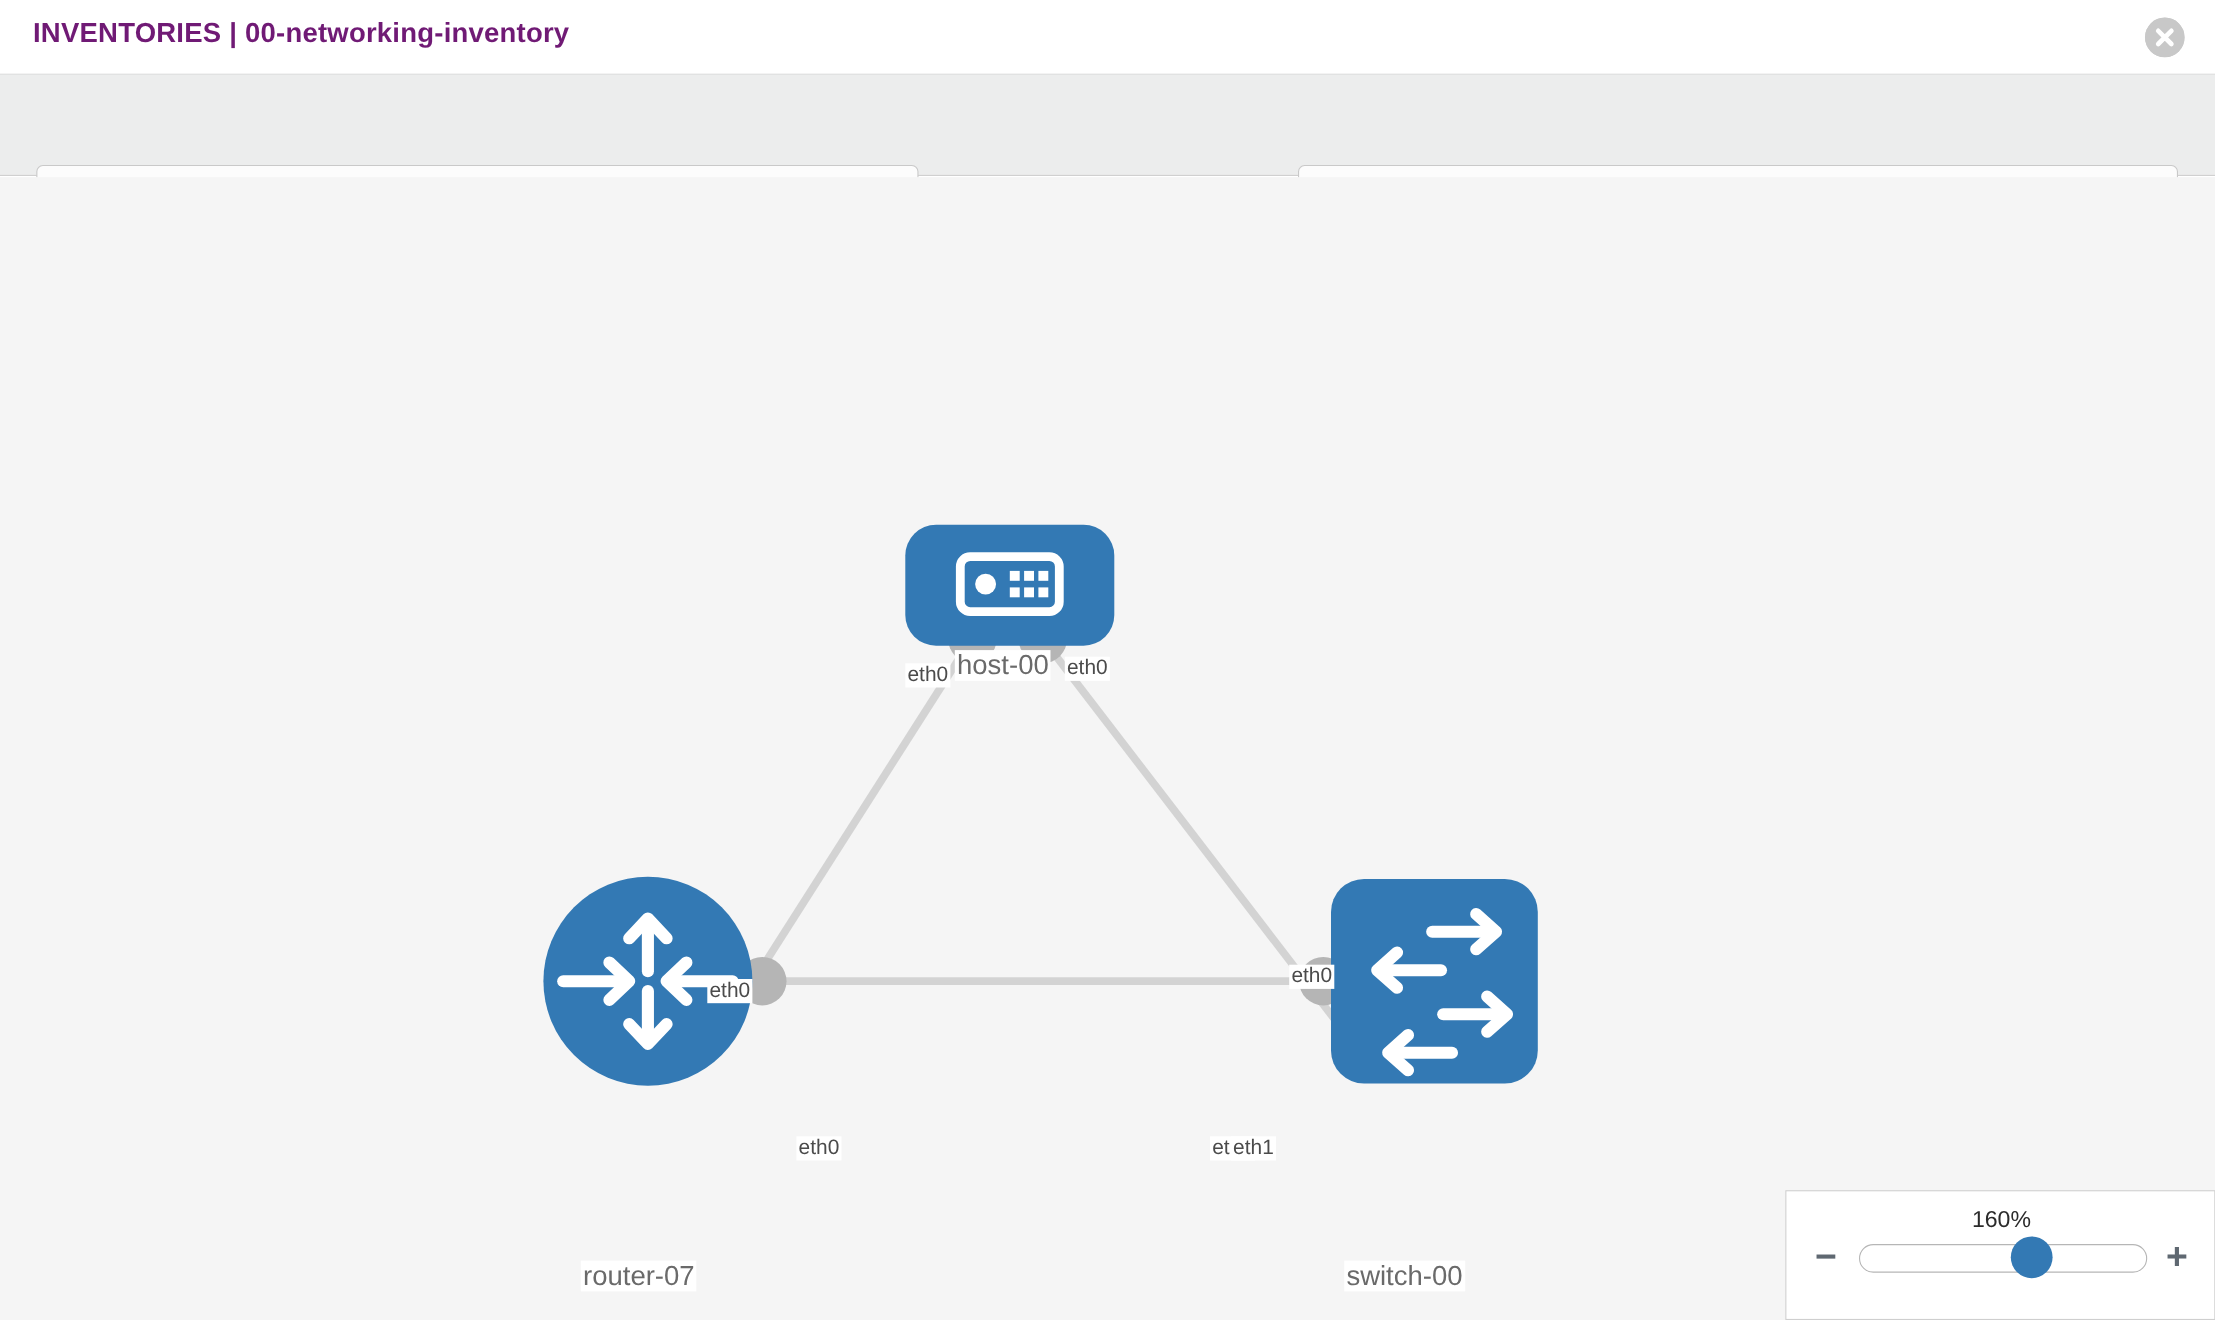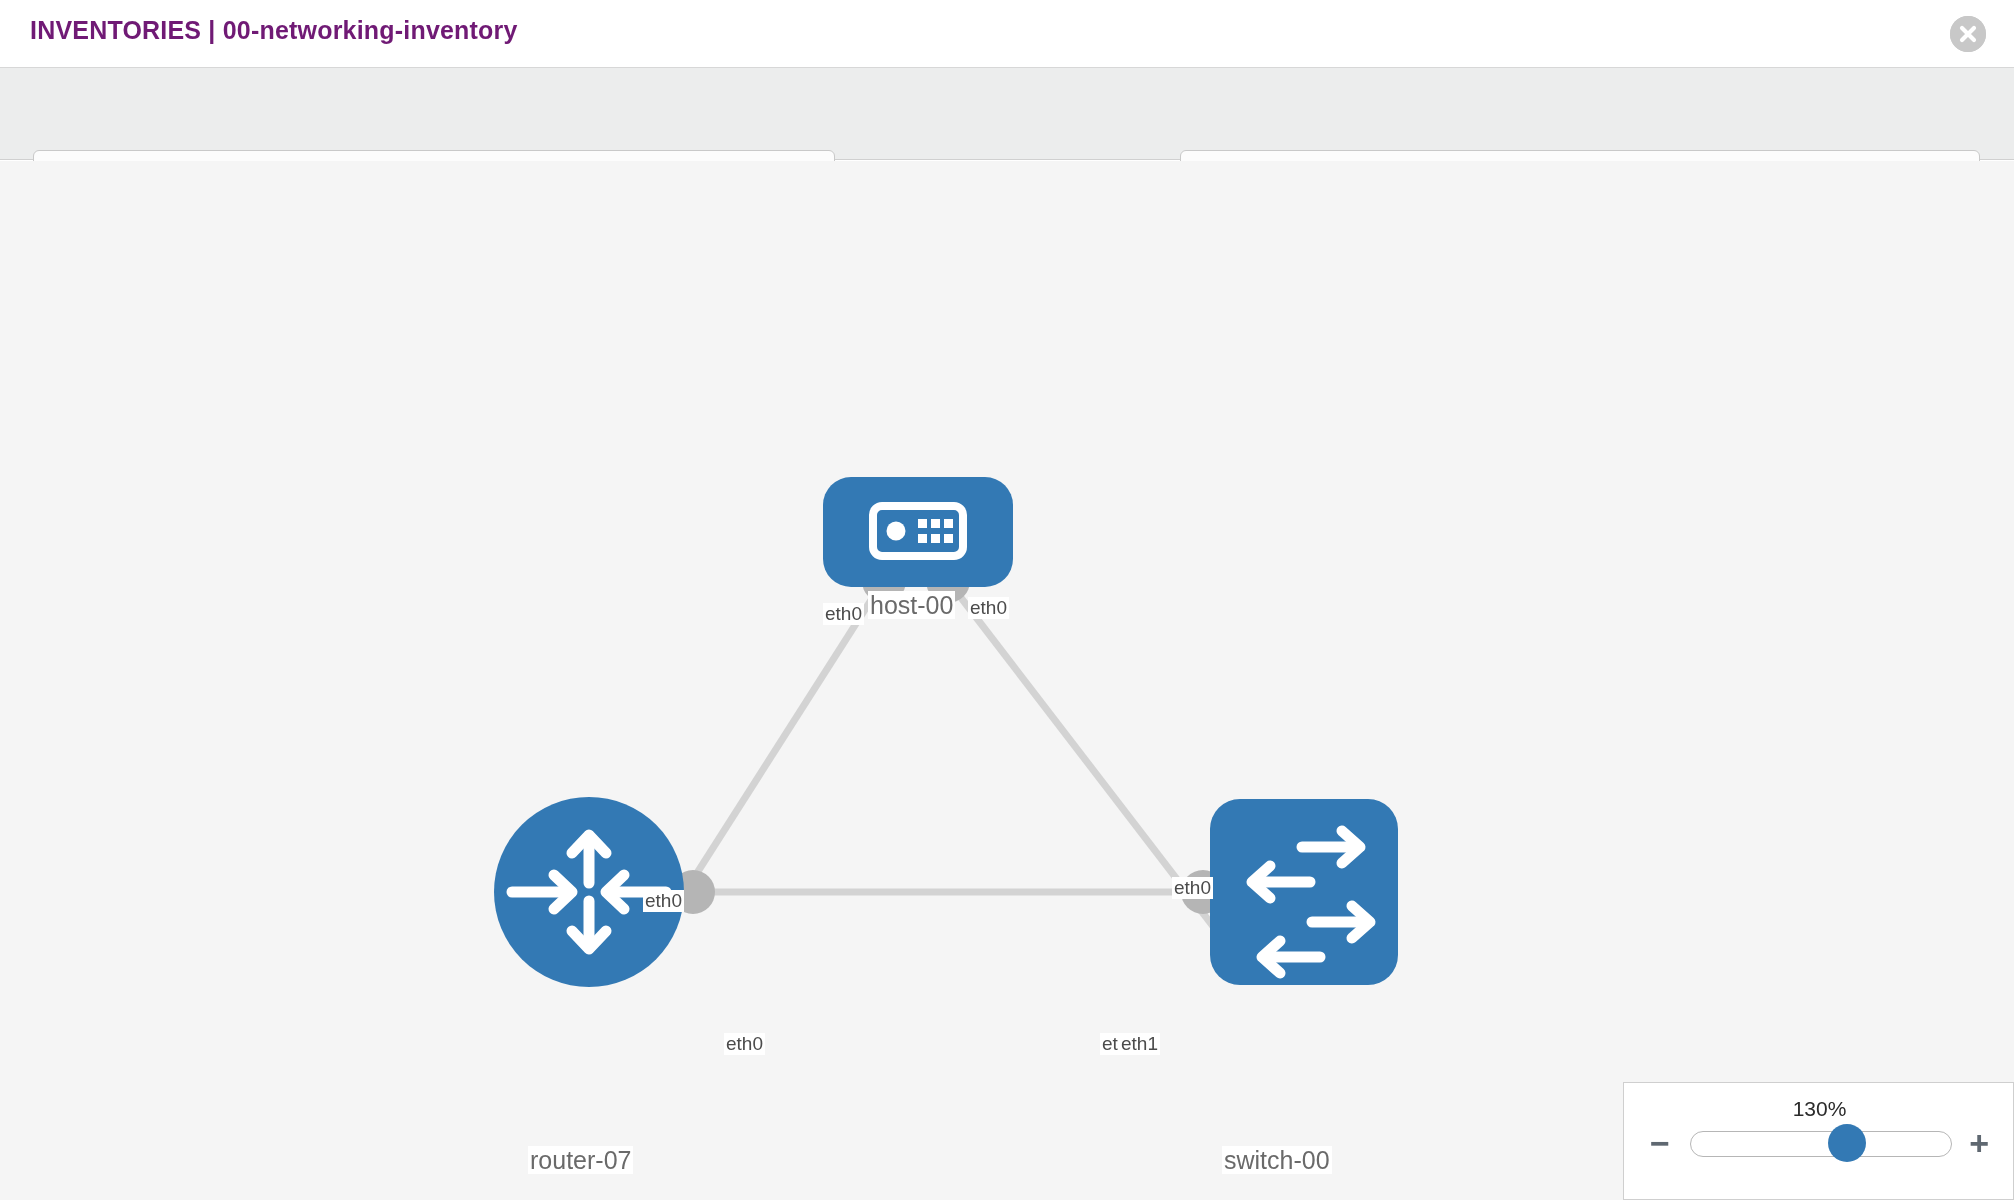--- a/index.html
+++ b/index.html
@@ -265,18 +265,18 @@
   <span class="elabel" style="left:724px; top:872px;">eth0</span>
   <span class="elabel" style="left:1100px; top:872px;">eth0</span>
   <span class="elabel" style="left:1119px; top:872px;">eth1</span>
 
   <span class="nlabel" style="left:868px;  top:430px;">host-00</span>
   <span class="nlabel" style="left:528px;  top:985px;">router-07</span>
   <span class="nlabel" style="left:1222px; top:985px;">switch-00</span>
 </div>
 
 <div class="zoom-panel">
-  <div class="zoom-value">130%</div>
+  <div class="zoom-value">160%</div>
   <div class="zoom-minus">−</div>
   <div class="zoom-track"></div>
   <div class="zoom-thumb" style="left: 204.2px;"></div>
   <div class="zoom-plus">+</div>
 </div>
 
 </body></html>

